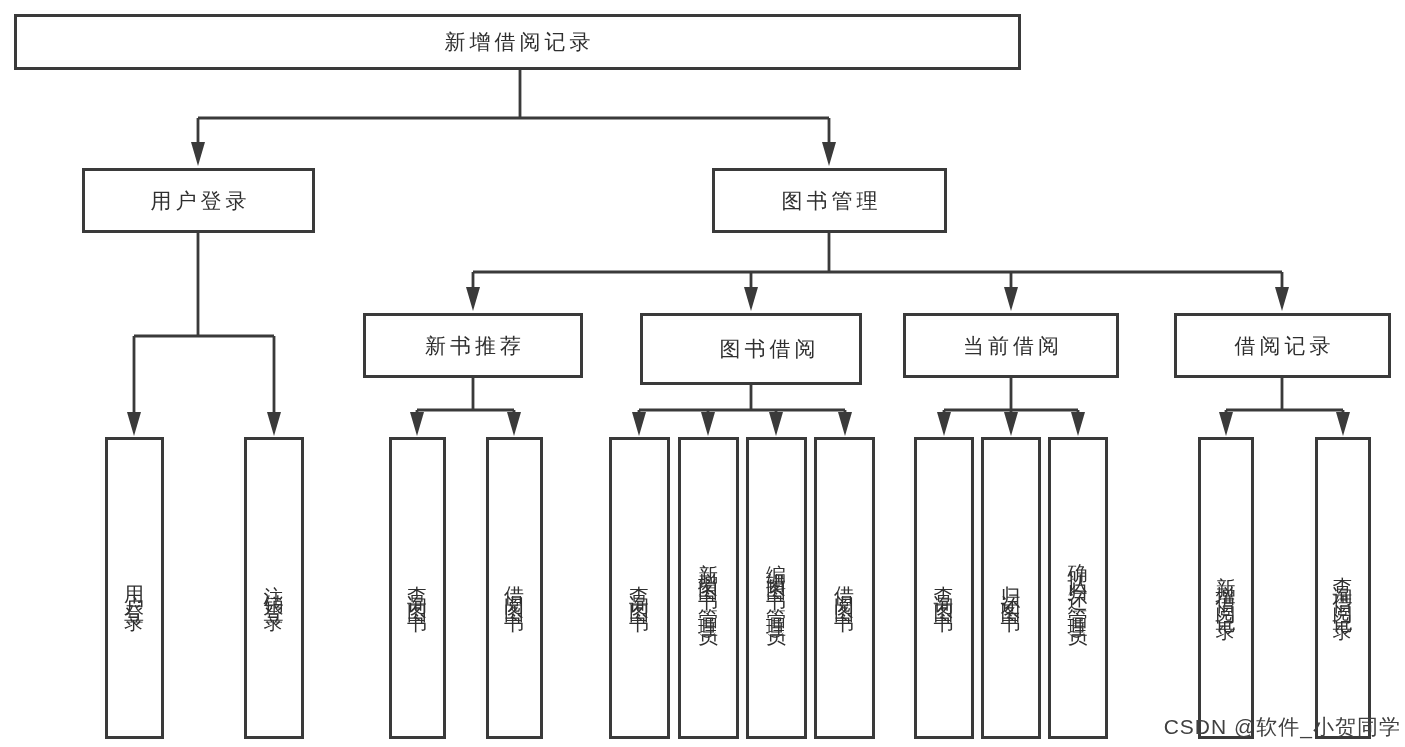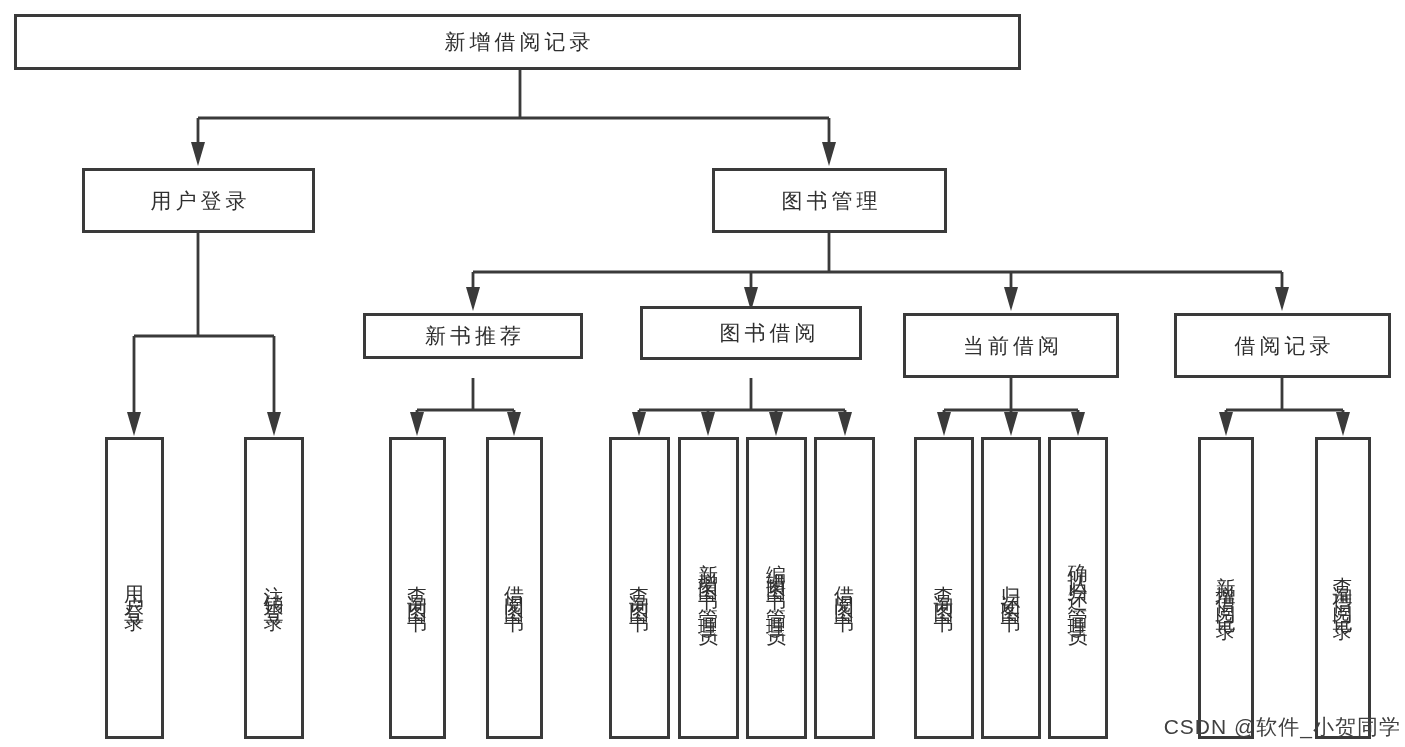--- a/index.html
+++ b/index.html
@@ -94,24 +94,24 @@
     <span class="h-label">新增借阅记录</span>
   </div>
 
   <div class="node" style="left:82px; top:168px; width:233px; height:65px;">
     <span class="h-label">用户登录</span>
   </div>
   <div class="node" style="left:712px; top:168px; width:235px; height:65px;">
     <span class="h-label">图书管理</span>
   </div>
 
-  <div class="node" style="left:363px; top:313px; width:220px; height:46px;">
+  <div class="node" style="left:363px; top:313px; width:220px; height:65px;">
     <span class="h-label">新书推荐</span>
   </div>
-  <div class="node" style="left:640px; top:306px; width:222px; height:54px;padding-left:33px;">
+  <div class="node" style="left:640px; top:313px; width:222px; height:72px;padding-left:33px;">
     <span class="h-label">图书借阅</span>
   </div>
   <div class="node" style="left:1174px; top:313px; width:217px; height:65px;">
     <span class="h-label">借阅记录</span>
   </div>
   <div class="node" style="left:903px; top:313px; width:216px; height:65px;">
     <span class="h-label">当前借阅</span>
   </div>
 
   <div class="node" style="left:105px; top:437px; width:59px; height:302px;">

